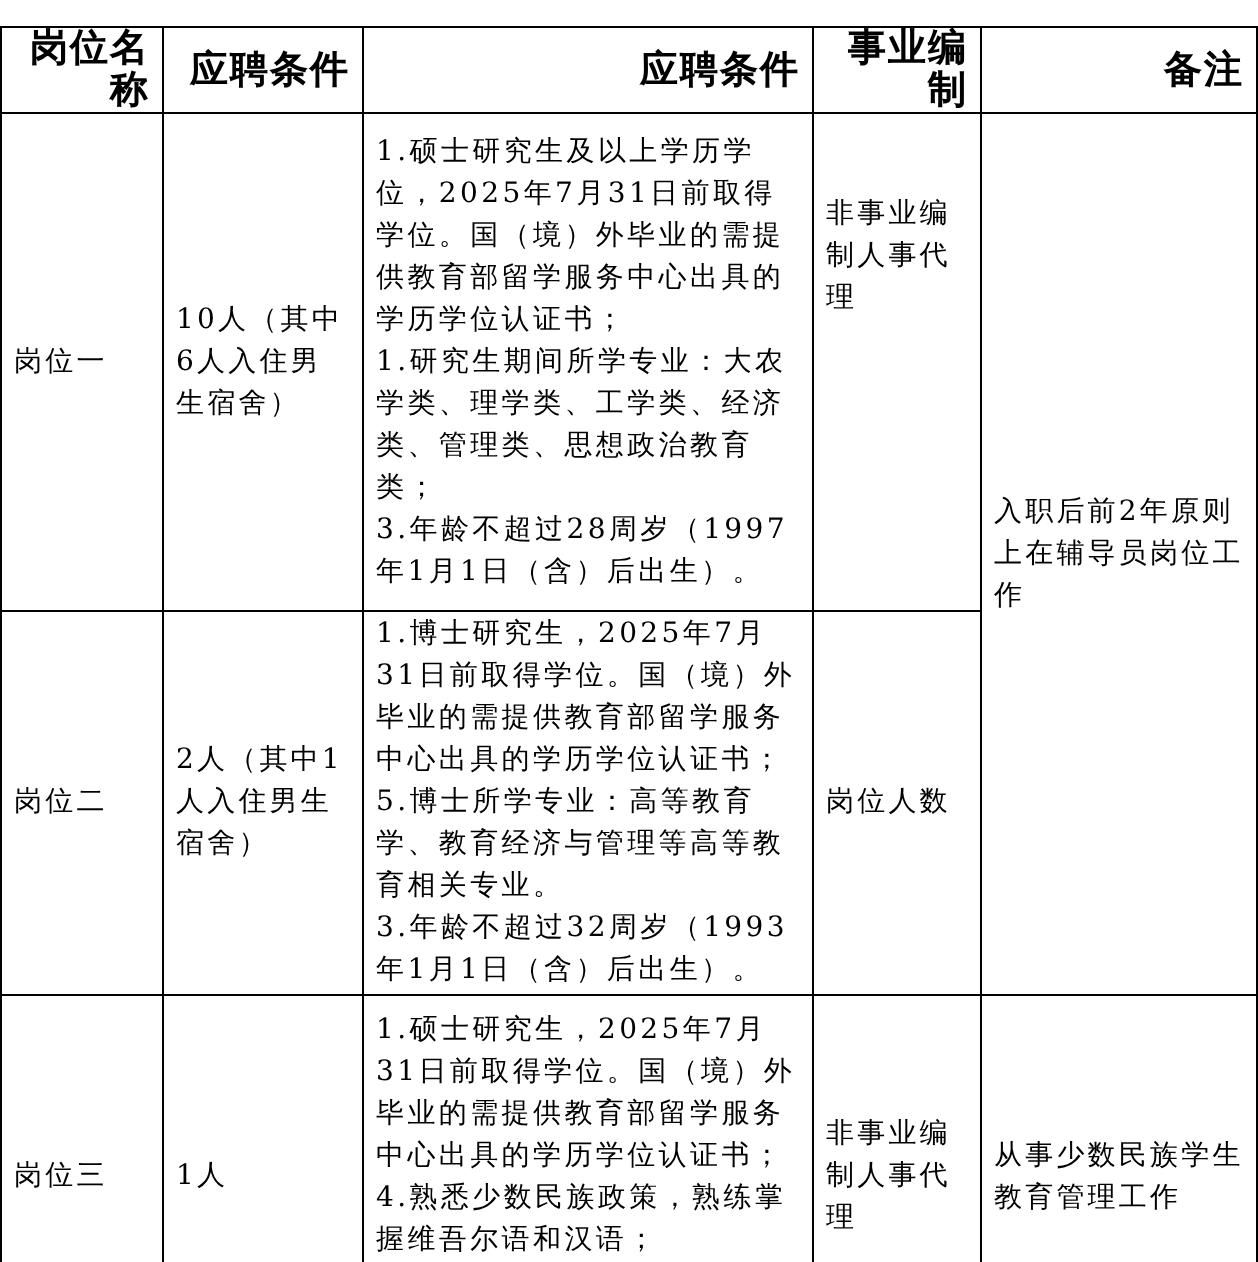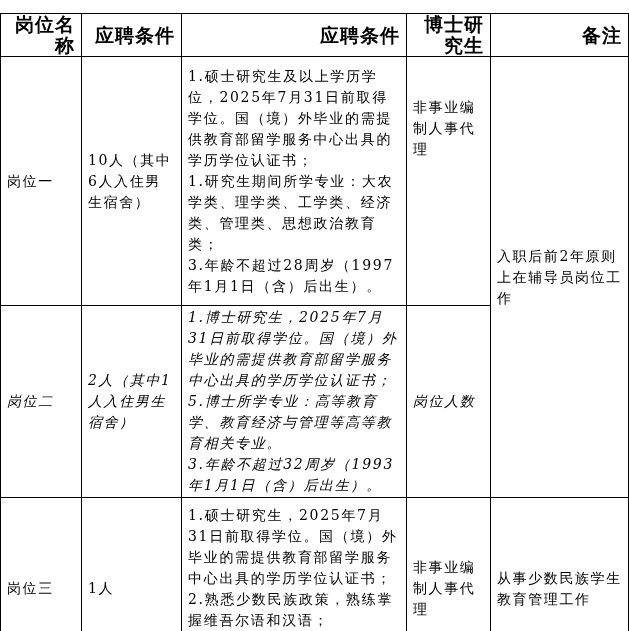--- a/index.html
+++ b/index.html
@@ -13,40 +13,40 @@
     border: 1.5px solid #000; vertical-align: middle; padding: 0 6px;
     font-size: 14px; line-height: 21px; letter-spacing: 1.6px;
   }
   table.jobs th {
     height: 38px; font-weight: bold; text-align: right; font-size: 19px;
     letter-spacing: 1px; font-family: "DejaVu Sans", "Liberation Sans", sans-serif;
   }
   table.jobs td.req { padding: 1px 6px; letter-spacing: 1.7px; }
   .req-line { display: block; }
   tr.r1 td { height: 208px; }
-  tr.r2 td { height: 185px; font-style: italic; }
+  tr.r2 td { height: 185px; }
   tr.r3 td { height: 179px; }
 </style>
 </head>
 <body>
 
 <table class="jobs">
   <colgroup>
     <col style="width:81px">
     <col style="width:100px">
     <col style="width:225px">
     <col style="width:84px">
     <col style="width:138px">
   </colgroup>
   <thead>
     <tr>
       <th>岗位名称</th>
       <th>应聘条件</th>
       <th>应聘条件</th>
-      <th>博士研究生</th>
+      <th>事业编制</th>
       <th>备注</th>
     </tr>
   </thead>
   <tbody>
     <tr class="r1">
       <td>岗位一</td>
       <td>10人（其中6人入住男生宿舍）</td>
       <td class="req">
         <span class="req-line">1.硕士研究生及以上学历学位，2025年7月31日前取得学位。国（境）外毕业的需提供教育部留学服务中心出具的学历学位认证书；</span>
         <span class="req-line">1.研究生期间所学专业：大农学类、理学类、工学类、经济类、管理类、思想政治教育类；</span>
@@ -63,20 +63,20 @@
         <span class="req-line">5.博士所学专业：高等教育学、教育经济与管理等高等教育相关专业。</span>
         <span class="req-line">3.年龄不超过32周岁（1993年1月1日（含）后出生）。</span>
       </td>
       <td>岗位人数</td>
     </tr>
     <tr class="r3">
       <td>岗位三</td>
       <td>1人</td>
       <td class="req">
         <span class="req-line">1.硕士研究生，2025年7月31日前取得学位。国（境）外毕业的需提供教育部留学服务中心出具的学历学位认证书；</span>
-        <span class="req-line">2.熟悉少数民族政策，熟练掌握维吾尔语和汉语；</span>
+        <span class="req-line">4.熟悉少数民族政策，熟练掌握维吾尔语和汉语；</span>
         <span class="req-line">3.年龄不超过28周岁（1997年1月1日（含）后出生）。</span>
       </td>
       <td>非事业编制人事代理</td>
       <td>从事少数民族学生教育管理工作</td>
     </tr>
   </tbody>
 </table>
 
 </body></html>

